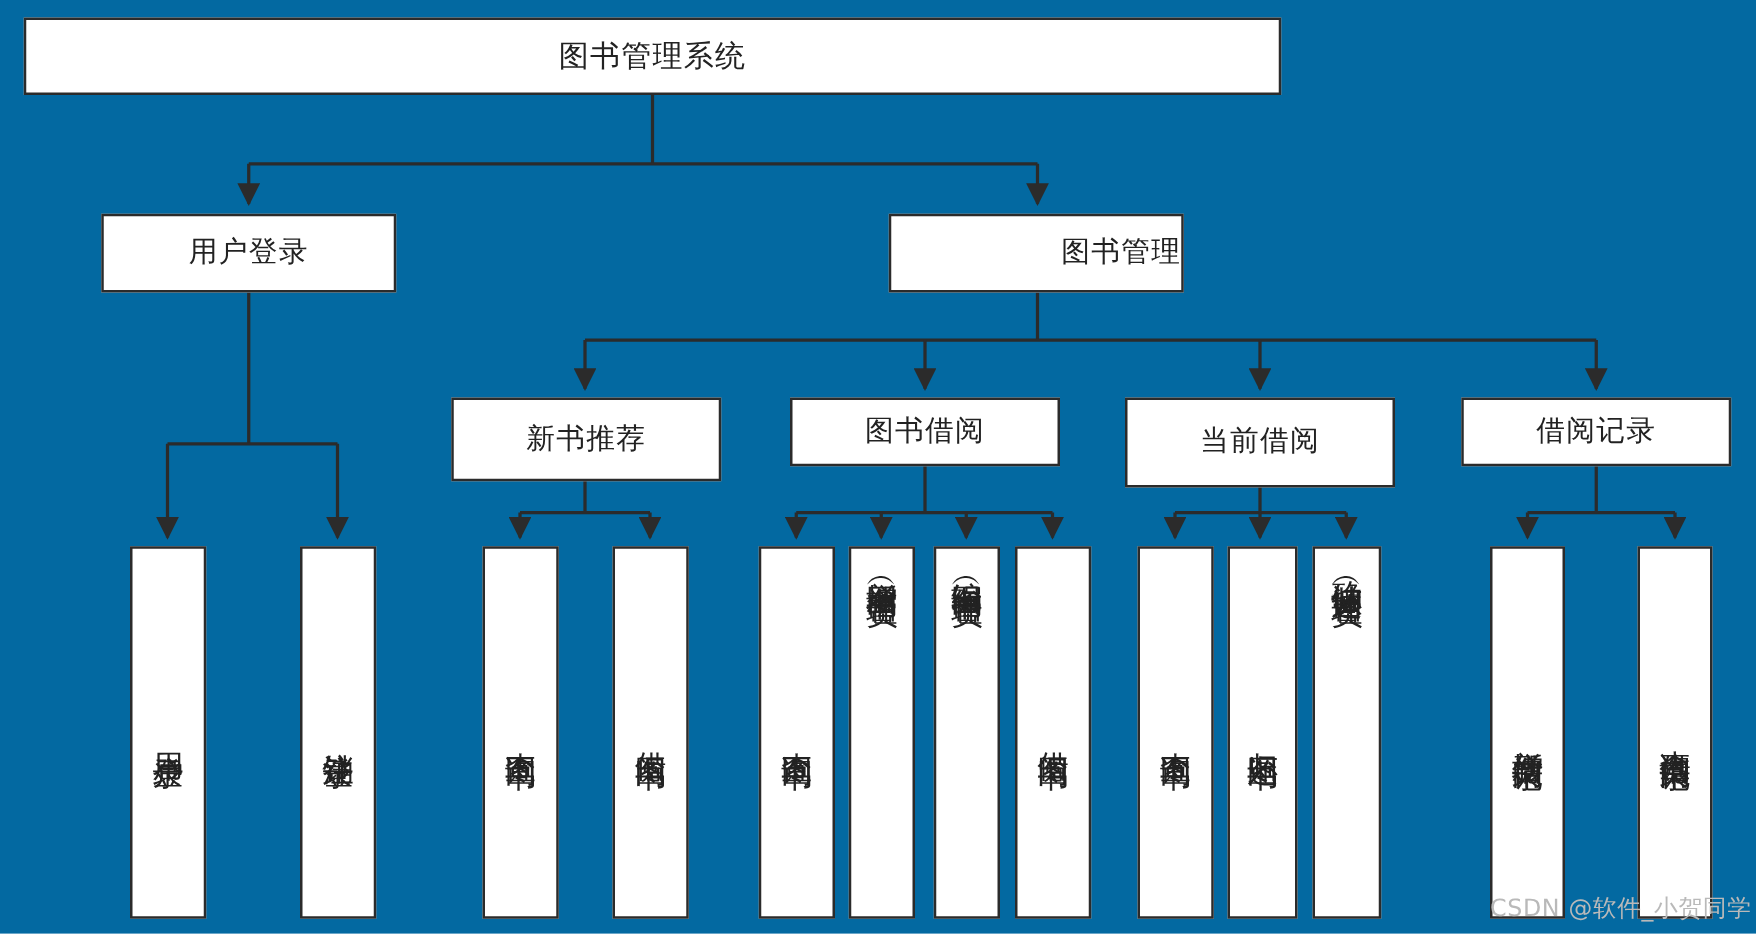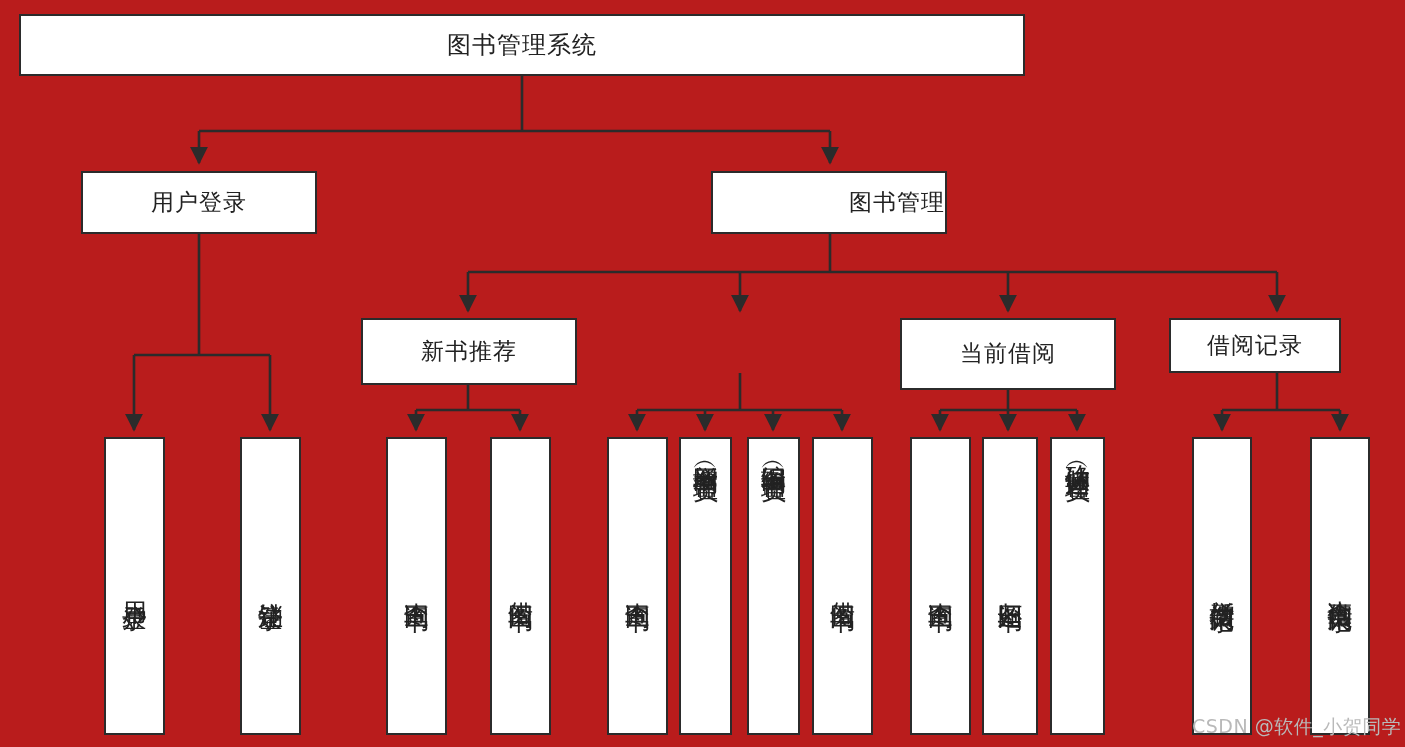--- a/index.html
+++ b/index.html
@@ -7,21 +7,21 @@
     padding: 0;
     background: #ffffff;
   }
   body {
     font-family: "DejaVu Sans", "Liberation Sans", sans-serif;
   }
   #stage {
     position: relative;
     width: 1405px;
     height: 747px;
-    background: #b91c1c;
+    background: #0369a1;
     overflow: hidden;
   }
   #wires {
     position: absolute;
     left: 0;
     top: 0;
     width: 1405px;
     height: 747px;
     pointer-events: none;
   }
@@ -132,24 +132,27 @@
   <div class="node horiz" style="left:81px; top:171px; width:236px; height:63px;">
     <span>用户登录</span>
   </div>
   <div class="node horiz" style="left:711px; top:171px; width:236px; height:63px;justify-content:flex-end;">
     <span>图书管理</span>
   </div>
 
   <div class="node horiz" style="left:361px; top:318px; width:216px; height:67px;">
     <span>新书推荐</span>
   </div>
+  <div class="node horiz" style="left:632px; top:318px; width:216px; height:55px;">
+    <span>图书借阅</span>
+  </div>
   <div class="node horiz" style="left:900px; top:318px; width:216px; height:72px;">
     <span>当前借阅</span>
   </div>
-  <div class="node horiz" style="left:1169px; top:318px; width:172px; height:55px;">
+  <div class="node horiz" style="left:1169px; top:318px; width:216px; height:55px;">
     <span>借阅记录</span>
   </div>
 
   <div class="node vert centered" style="left:104px; top:437px; width:61px; height:298px;">
     <span class="vlabel">用户登录</span>
   </div>
   <div class="node vert centered" style="left:240px; top:437px; width:61px; height:298px;">
     <span class="vlabel">注销登录</span>
   </div>
 

